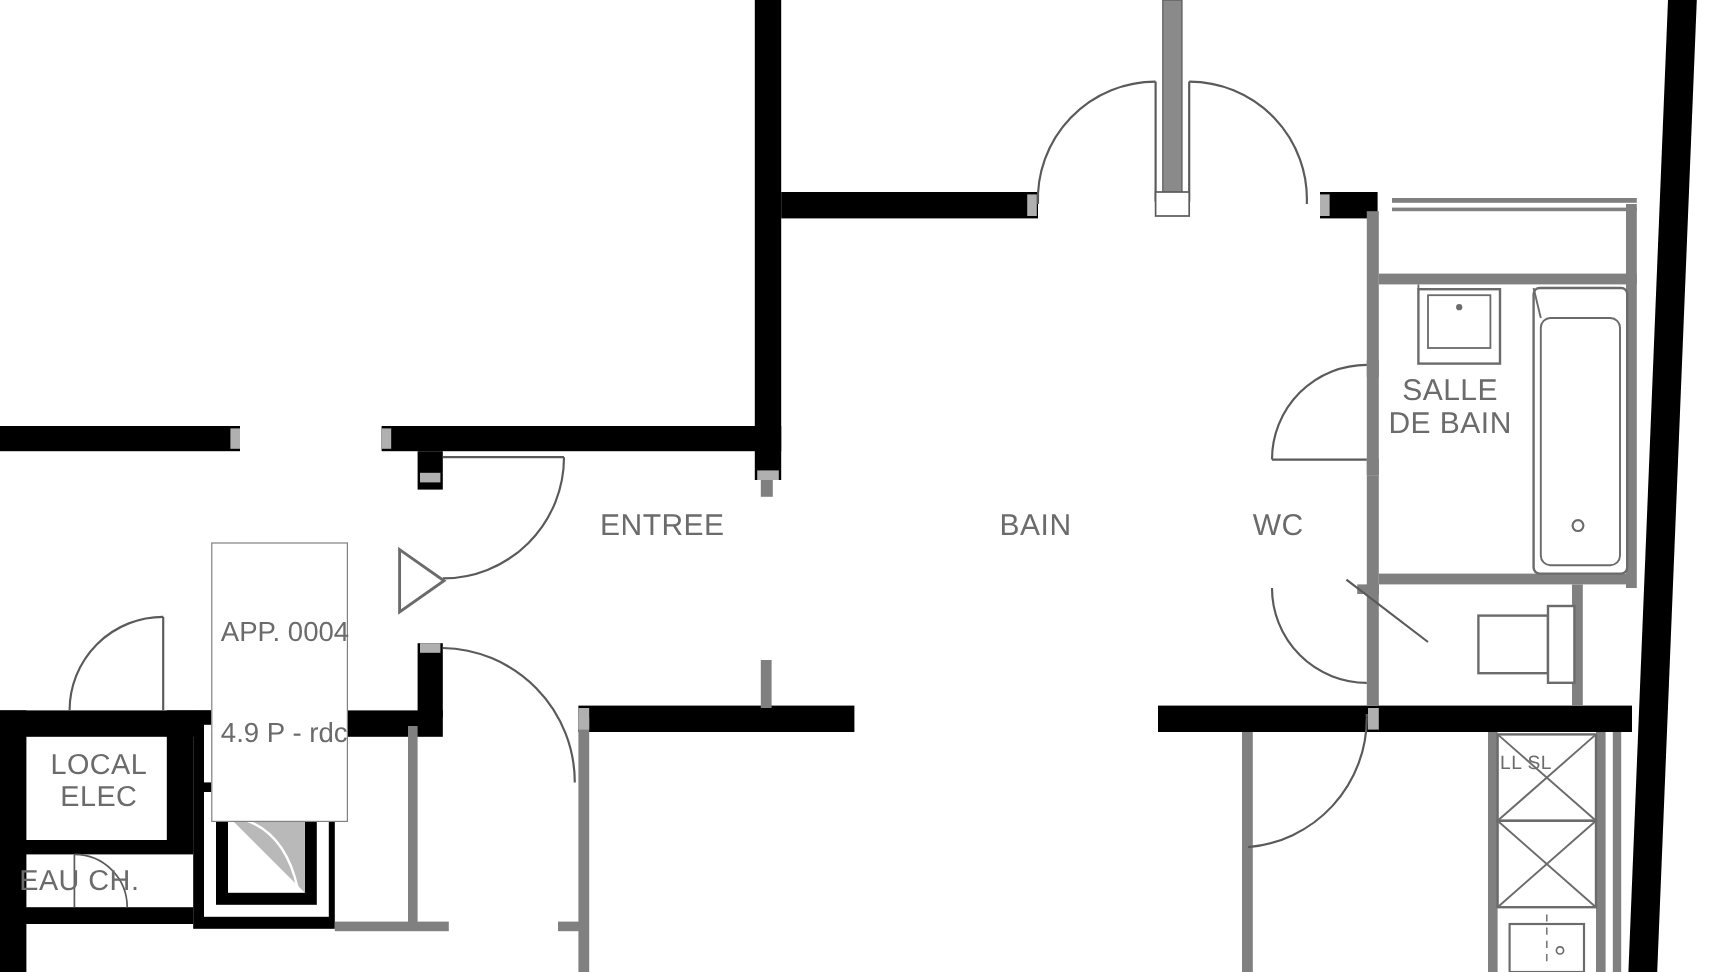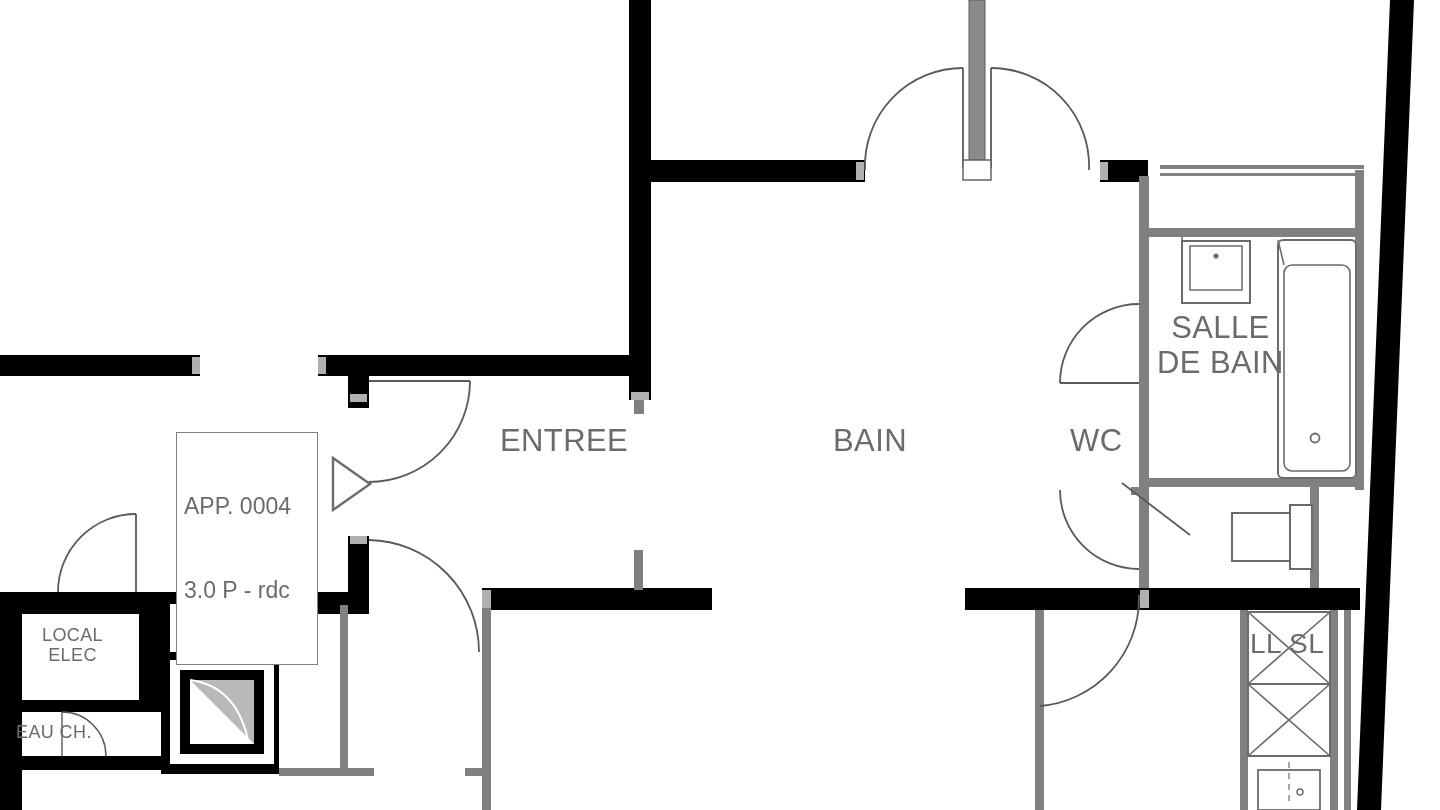--- a/index.html
+++ b/index.html
@@ -25,32 +25,32 @@
     left: 0;
     top: 0;
     width: 1440px;
     height: 810px;
     display: block;
   }
   .room-label {
     position: absolute;
     color: #6b6b6b;
     font-family: "Liberation Sans", sans-serif;
-    font-size: 31px;
+    font-size: 25px;
     letter-spacing: 0.4px;
     white-space: pre;
     line-height: 1.12;
     text-align: center;
     pointer-events: none;
   }
   .label-sm {
-    font-size: 18px;
+    font-size: 24px;
   }
   .label-xs {
-    font-size: 28px;
+    font-size: 16px;
   }
   .tag-box {
     position: absolute;
     border: 1.6px solid #808080;
     background: #ffffff;
     color: #6b6b6b;
     font-family: "Liberation Sans", sans-serif;
     font-size: 23px;
     line-height: 1.22;
     padding: 3px 7px 4px 7px;
@@ -242,28 +242,28 @@
       <rect x="1140" y="590" width="9" height="18"></rect>
       <rect x="350" y="536" width="17" height="8"></rect>
     </g>
 
   </svg>
 
   <div class="room-label" style="left:500px; top:424px;text-align:center;">ENTREE</div>
 
   <div class="room-label" style="left:833px; top:424px;">BAIN</div>
 
-  <div class="room-label" style="left:1044px; top:424px;margin-left:26px;">WC</div>
+  <div class="room-label" style="left:1044px; top:424px;">WC</div>
 
   <div class="room-label" style="left:1157px; top:311px;">SALLE<br>DE BAIN</div>
 
   <div class="room-label label-sm" style="left:42px; top:625px;">LOCAL<br>ELEC</div>
 
   <div class="room-label label-sm" style="left:16px; top:722px;">EAU CH.</div>
 
   <div class="room-label label-xs" style="left:1250px; top:628px;">LL SL</div>
 
-  <div class="tag-box" style="left:176px; top:432px; width:142px;">
+  <div class="tag-box" style="left:176px; top:452px; width:114px;">
     <span class="tag-line">APP. 0004</span>
-    <span class="tag-line">3.0 P - rdc</span>
+    <span class="tag-line">4.9 P - rdc</span>
   </div>
 
 </div>
 
 </body></html>

